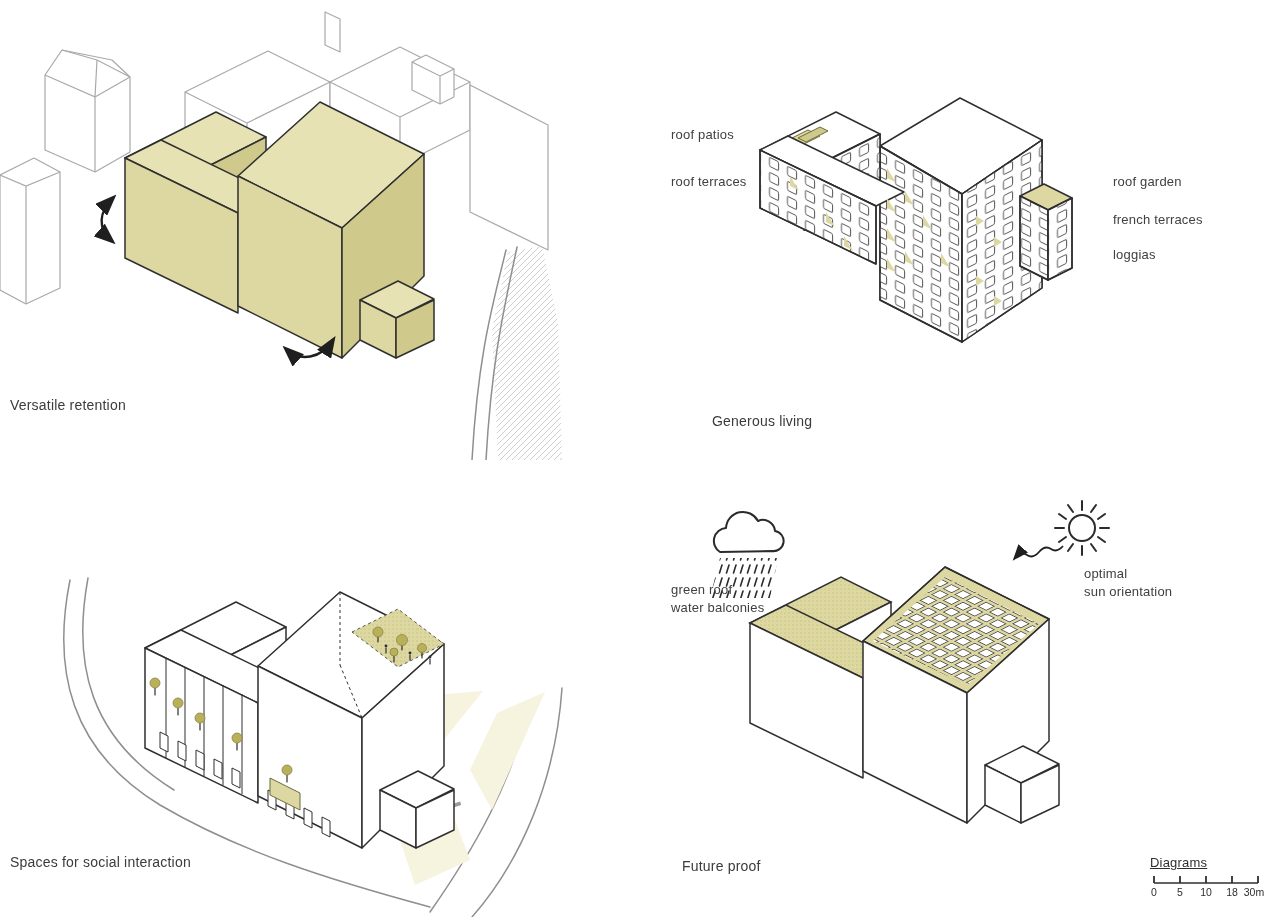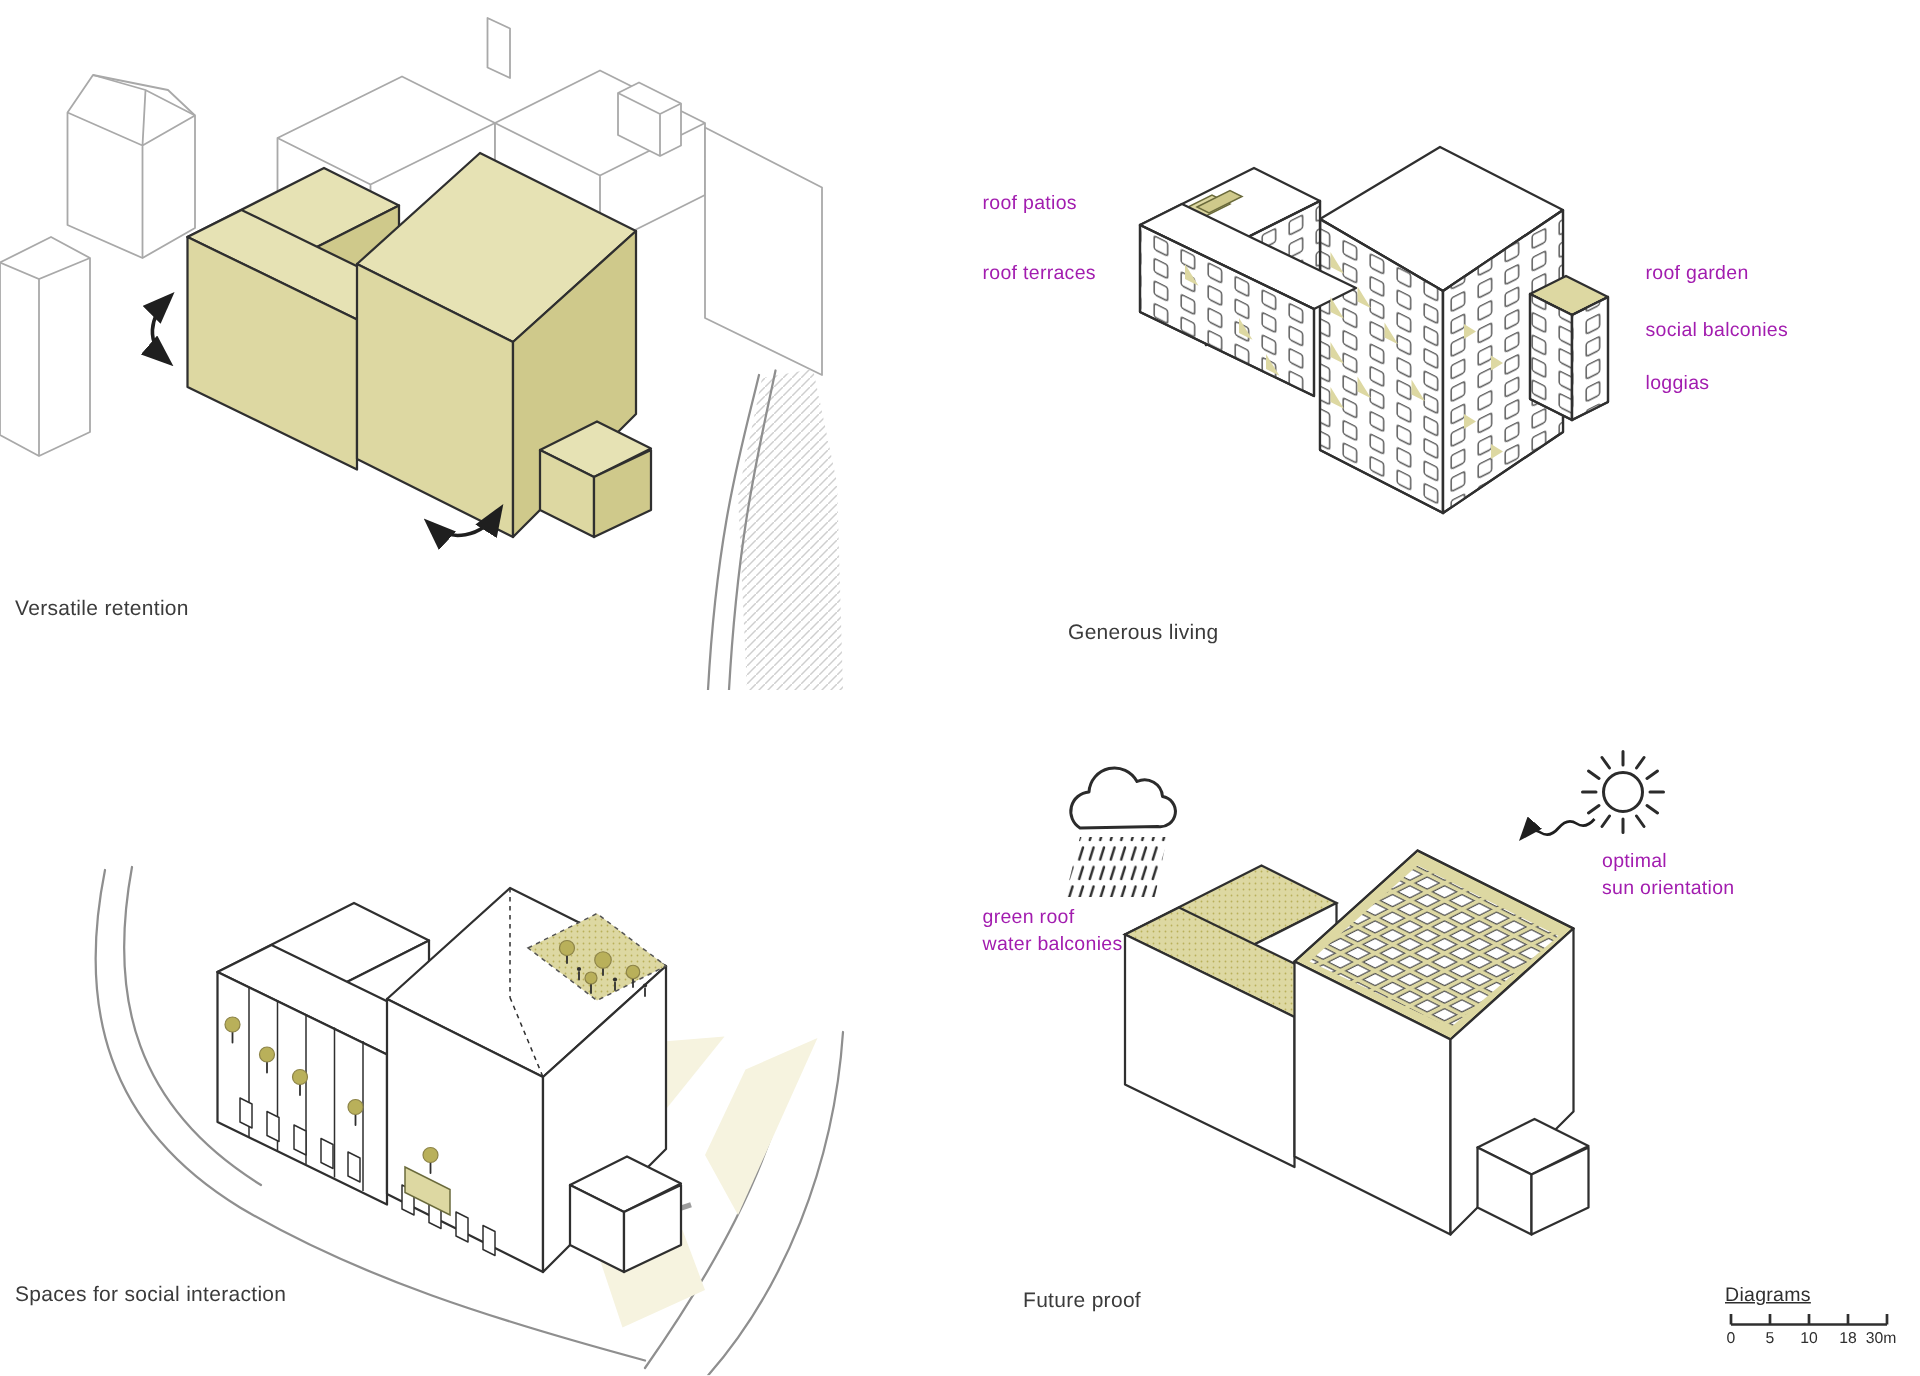--- a/index.html
+++ b/index.html
@@ -1,20 +1,20 @@
 <!DOCTYPE html>
 <html style="--accent: #ddd8a2; --accent_top: #e6e2b4; --accent_dark: #cfc98b; --tree: #b9b05a; --plaza: #f6f3df; --ink: #2f2f2f; --context: #a9a9a9; --road: #8f8f8f; --hatch: #cfcfcf;"><head>
 <meta charset="utf-8">
 <style>
   html,body{margin:0;padding:0;background:#fff;}
   .sheet{position:relative;width:1280px;height:917px;background:#ffffff;overflow:hidden;
          font-family:"Liberation Sans",sans-serif;}
   svg{position:absolute;display:block;}
   .cap{position:absolute;font-size:14px;line-height:1.3;color:#3b3b3b;letter-spacing:.2px;}
-  .lab{position:absolute;font-size:13px;line-height:1.35;color:#a21caf;letter-spacing:.2px;}
+  .lab{position:absolute;font-size:13px;line-height:1.35;color:#404040;letter-spacing:.2px;margin-left:16px;}
   
   .ctx{fill:#ffffff;stroke:var(--context);stroke-width:1.2;stroke-linejoin:round;}
   .ctxl{fill:none;stroke:var(--context);stroke-width:1.2;}
   .bl{fill:#ffffff;stroke:var(--ink);stroke-width:1.5;stroke-linejoin:round;}
   .thin{stroke-width:1;}
   .kh{fill:var(--accent);}
   .kht{fill:var(--accent_top);}
   .khd{fill:var(--accent_dark);}
   .nofill{fill:none;}
   .arrow{fill:none;stroke:#1f1f1f;stroke-width:2.4;stroke-linecap:round;}
@@ -268,27 +268,27 @@
       <polygon class="bl" points="345,305 345,345 381,363 381,323"></polygon>
       <polygon class="bl" points="381,323 381,363 419,345 419,305"></polygon>
     </g>
   </svg>
 
   <div class="cap" style="left:10px;top:396px">Versatile retention</div>
 
   <div class="lab" style="left:655px;top:126px">roof patios</div>
   <div class="lab" style="left:655px;top:173px">roof terraces</div>
   <div class="lab" style="left:1097px;top:173px">roof garden</div>
-  <div class="lab" style="left:1097px;top:211px">social balconies</div>
+  <div class="lab" style="left:1097px;top:211px">french terraces</div>
   <div class="lab" style="left:1097px;top:246px">loggias</div>
   <div class="cap" style="left:712px;top:412px">Generous living</div>
 
   <div class="cap" style="left:10px;top:853px">Spaces for social interaction</div>
 
-  <div class="lab" style="left:655px;top:602px">
+  <div class="lab" style="left:655px;top:581px">
     <div>green roof</div>
     <div>water balconies</div>
   </div>
   <div class="lab" style="left:1068px;top:565px">
     <div>optimal</div>
     <div>sun orientation</div>
   </div>
   <div class="cap" style="left:682px;top:857px">Future proof</div>
 
   <div style="position:absolute;left:1150px;top:855px;width:116px;">

